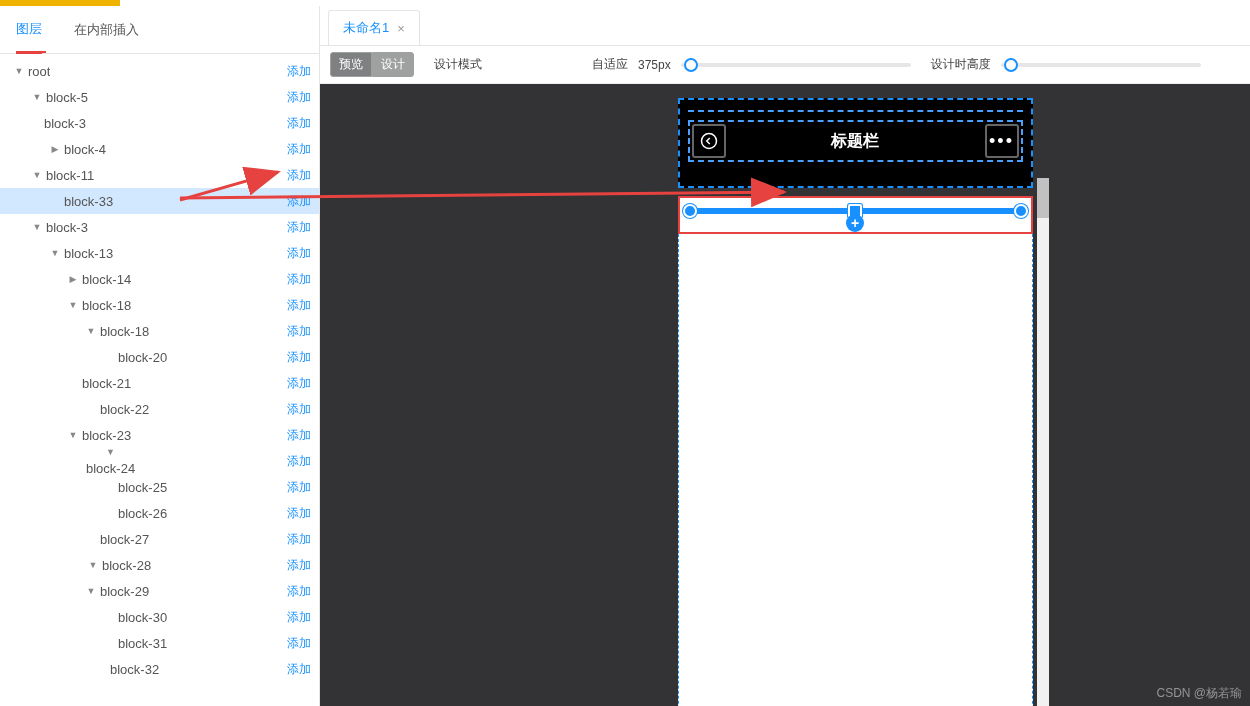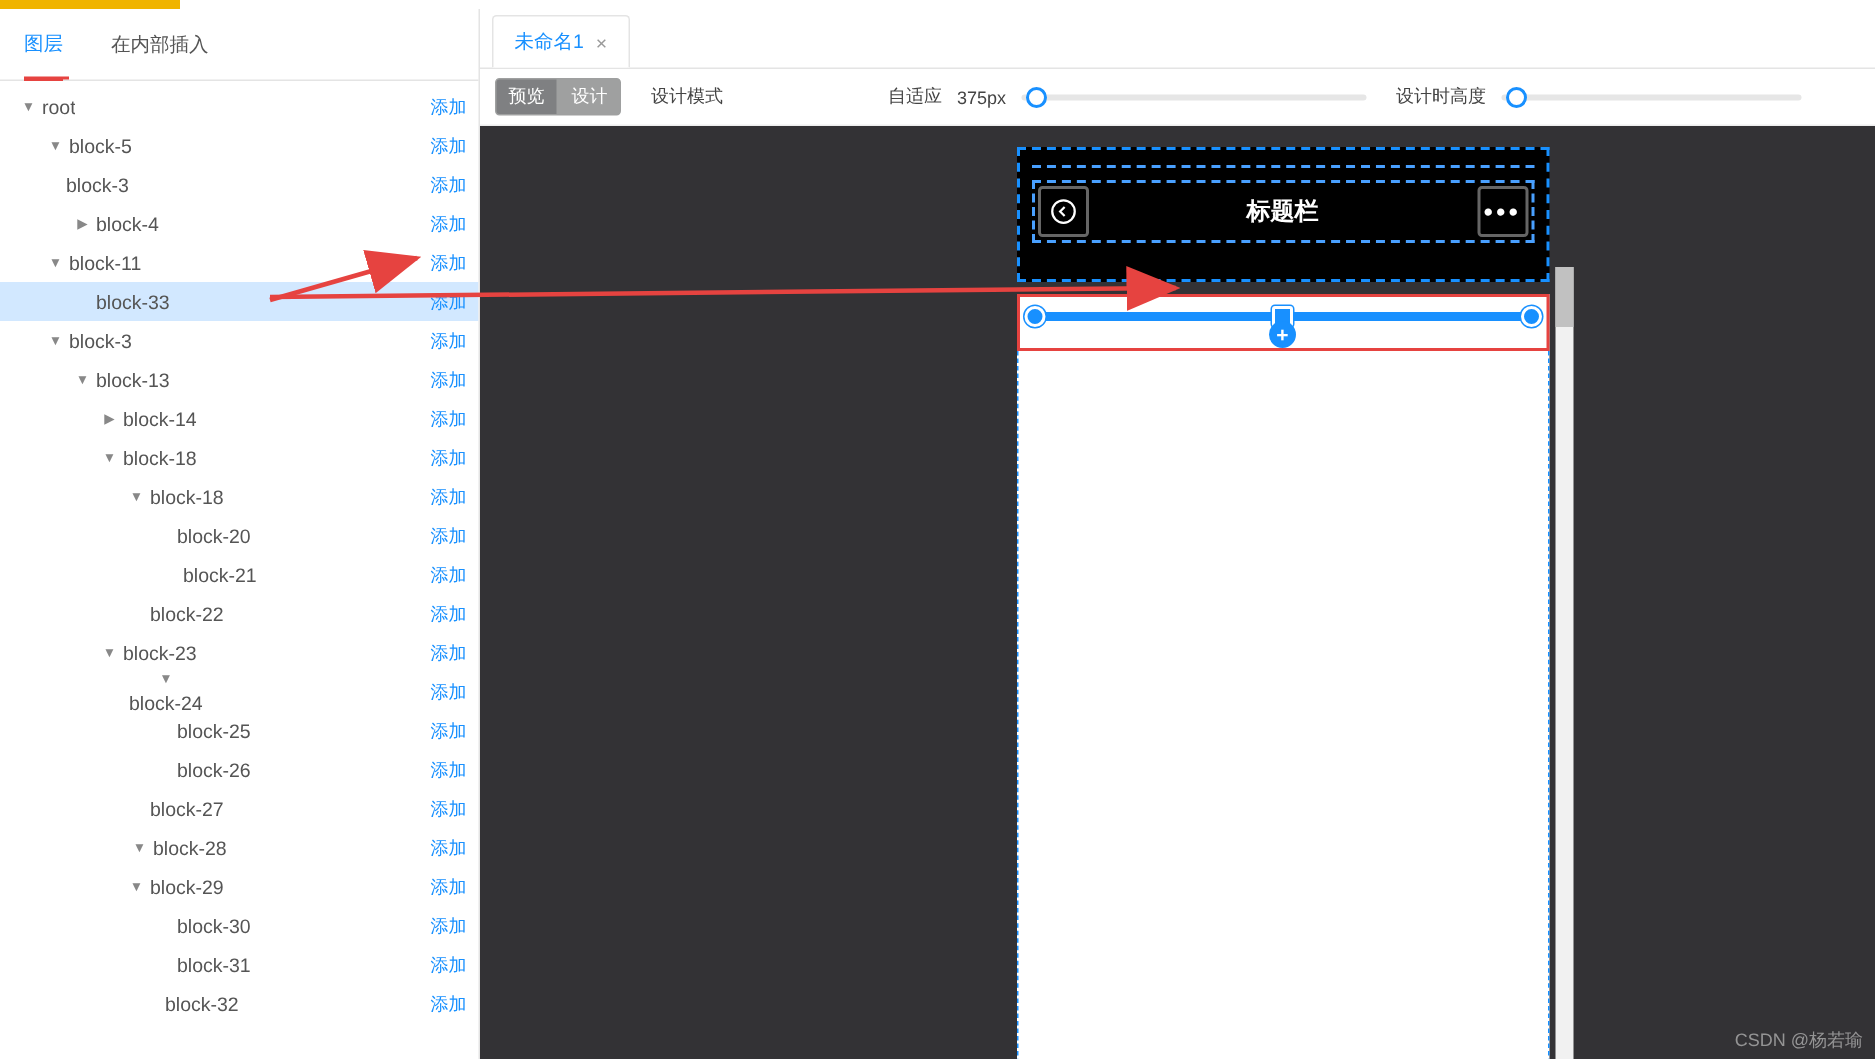--- a/index.html
+++ b/index.html
@@ -157,21 +157,21 @@
           <span class="add">添加</span>
         </div>
         <div class="node">
           <div class="lbl" style="padding-left: 104px;">
             <span class="caret none"></span>
             <span class="name">block-20</span>
           </div>
           <span class="add">添加</span>
         </div>
         <div class="node">
-          <div class="lbl" style="padding-left: 108px; text-align: right;">
+          <div class="lbl" style="padding-left: 68px; text-align: right;">
             <span class="caret none"></span>
             <span class="name">block-21</span>
           </div>
           <span class="add">添加</span>
         </div>
         <div class="node">
           <div class="lbl" style="padding-left: 86px;">
             <span class="caret none"></span>
             <span class="name">block-22</span>
           </div>

